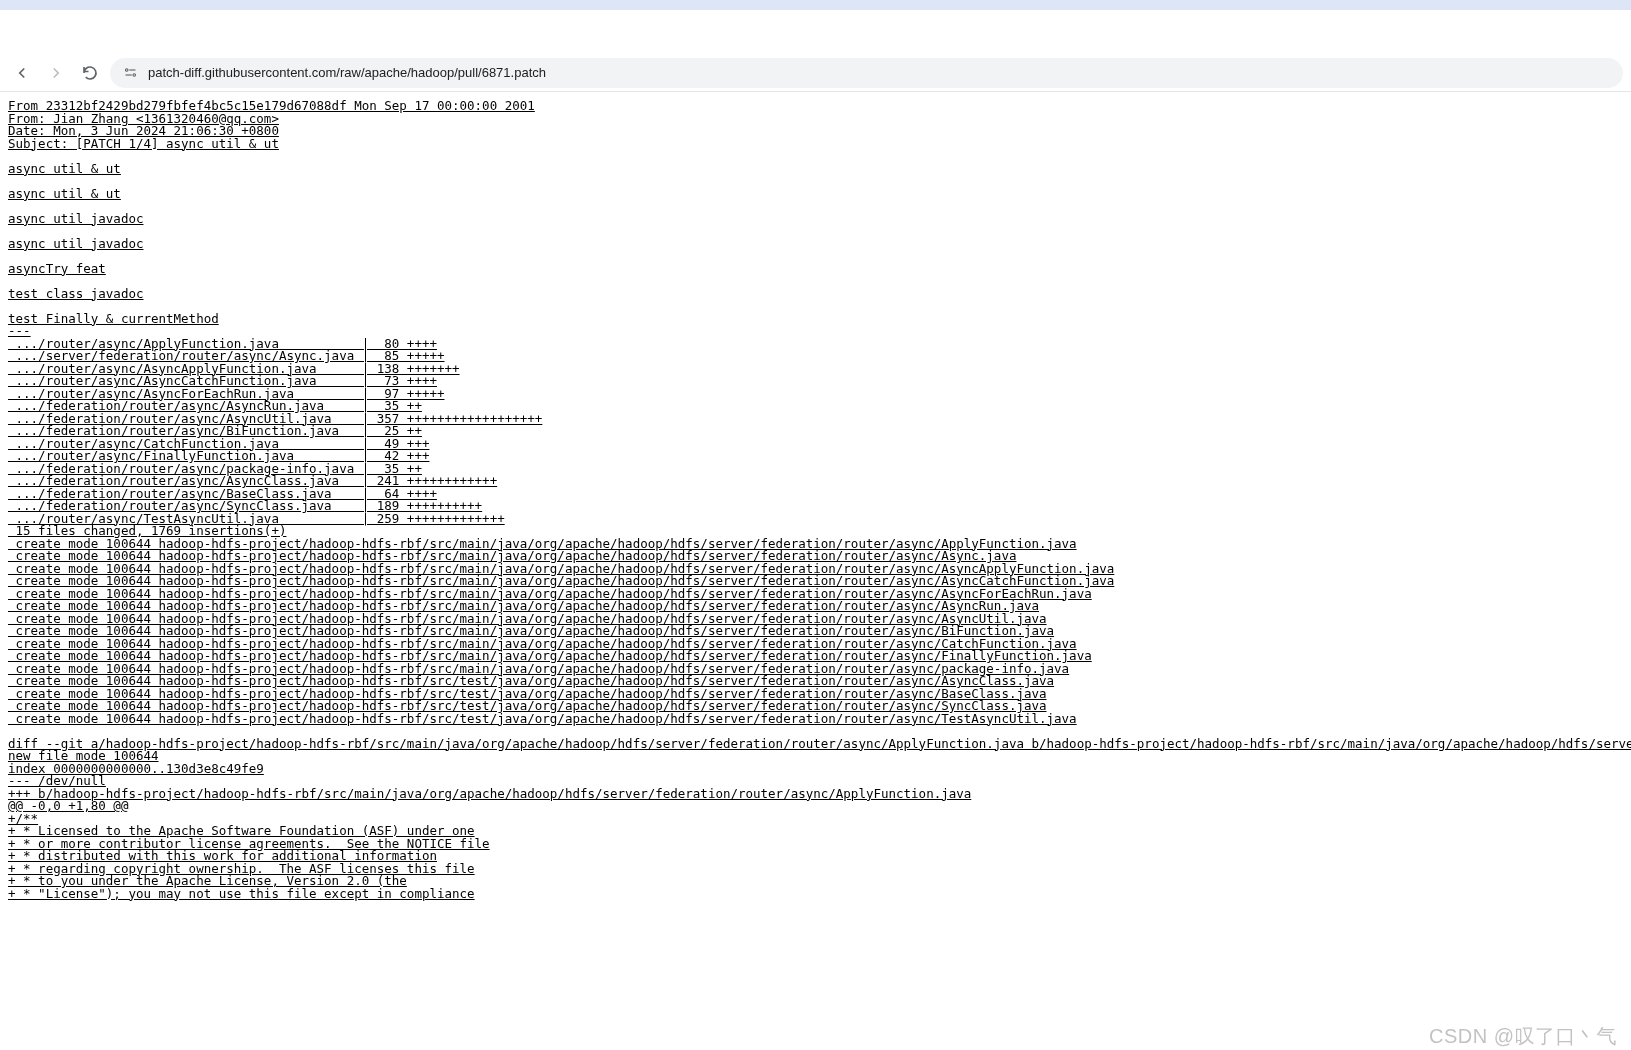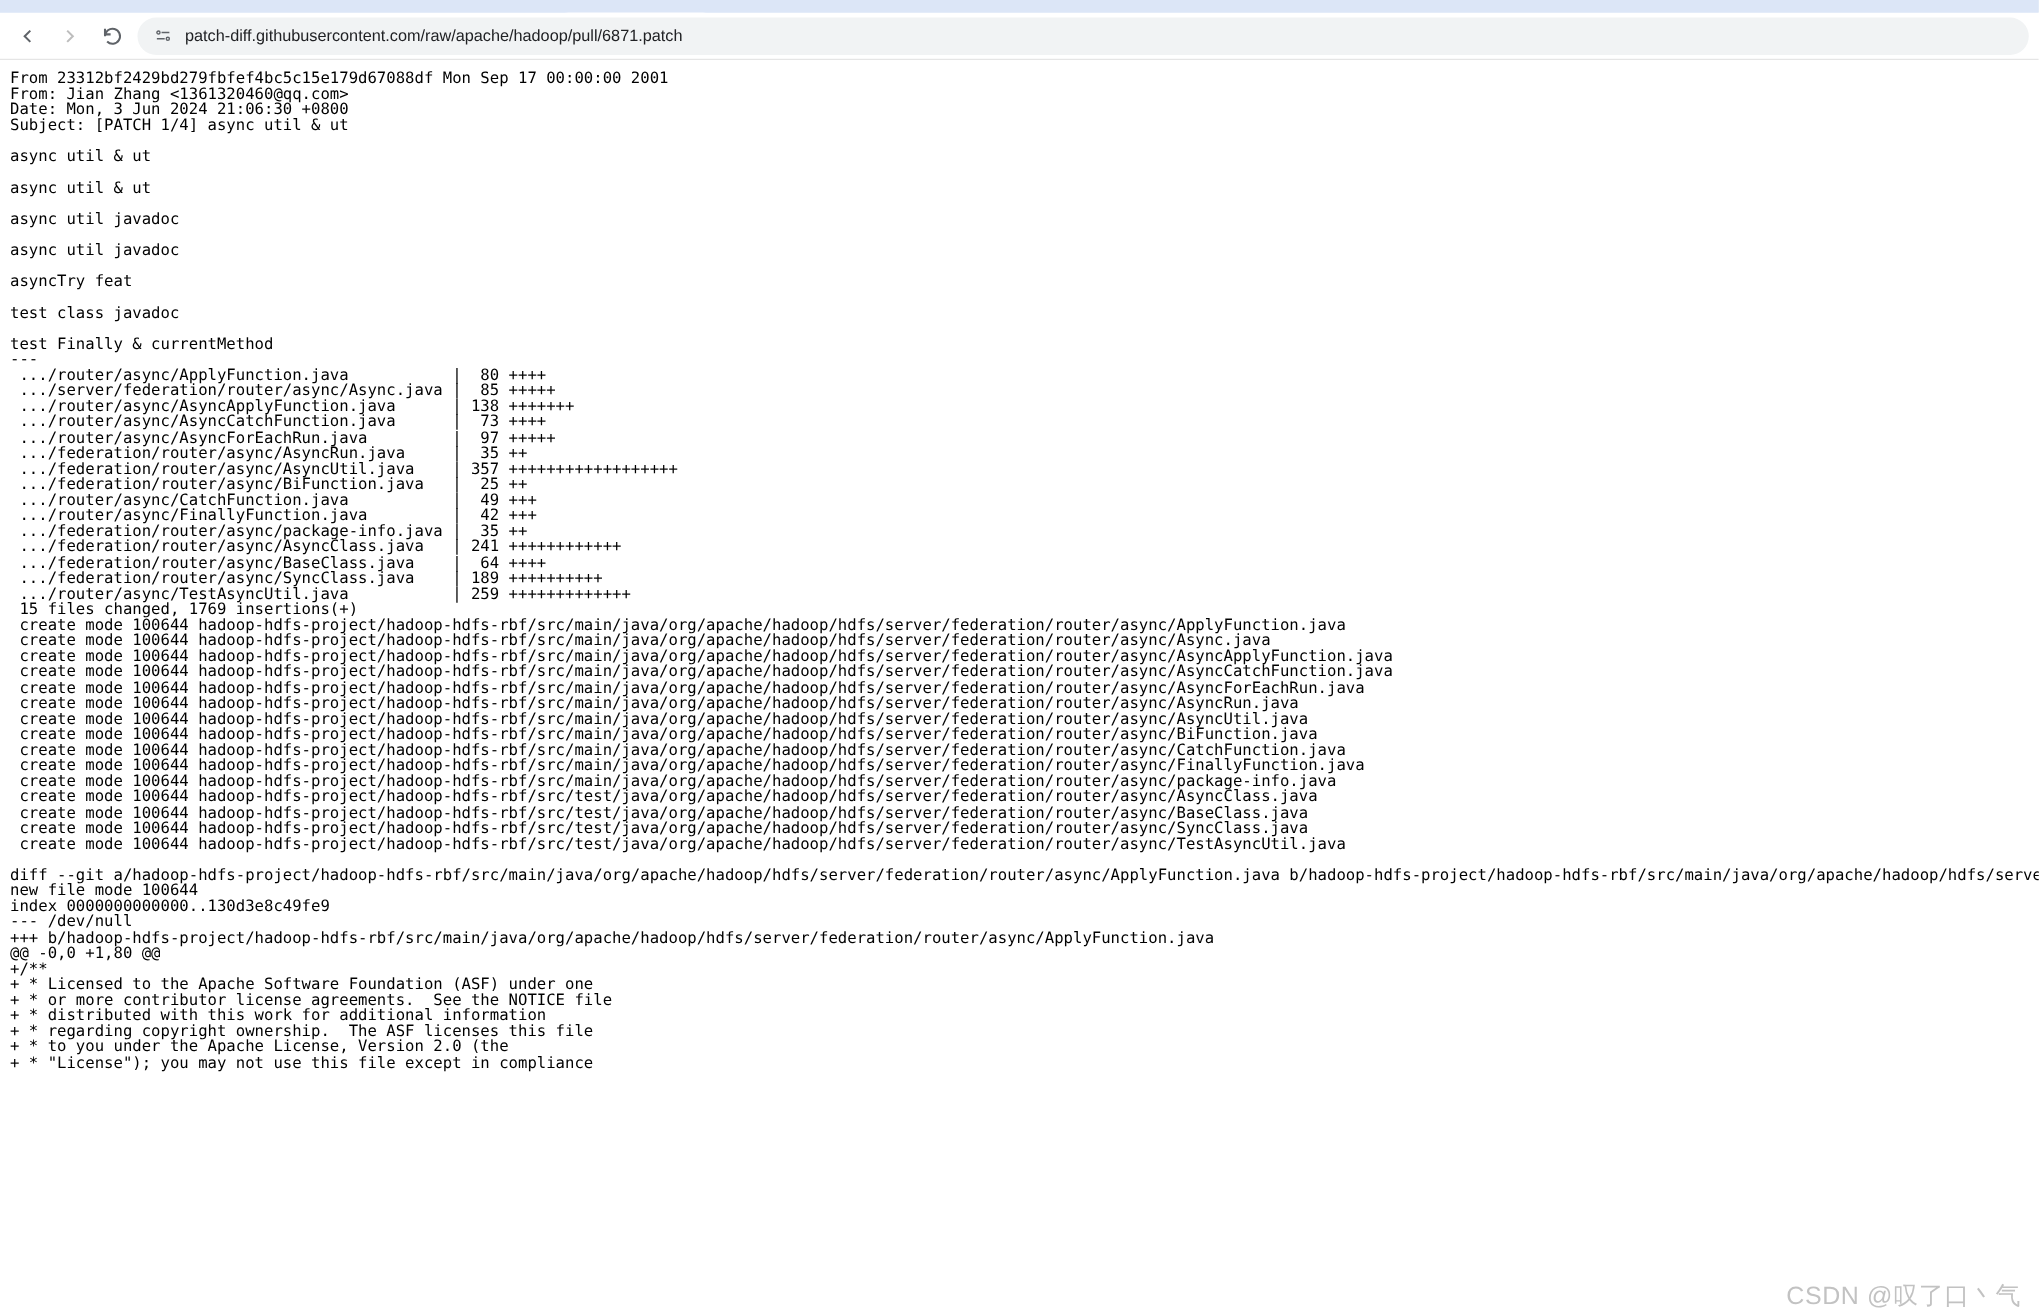--- a/index.html
+++ b/index.html
@@ -37,20 +37,21 @@
       border-radius: 0 0 0 8px;
     }
     .toolbar {
       height: 38px;
       display: flex;
       align-items: center;
       padding: 0 8px;
       gap: 6px;
       border-bottom: 1px solid #e5e5e5;
       background: #fff;
+      margin-top: 44px;
     }
     .nav-btn {
       width: 28px;
       height: 28px;
       display: flex;
       align-items: center;
       justify-content: center;
       border-radius: 50%;
       color: #5f6368;
       cursor: pointer;
@@ -79,20 +80,21 @@
     }
     .site-icon svg { width: 15px; height: 15px; }
     .url-text { color: #202124; }
     .content {
       padding: 8px;
       font-family: "Menlo", "Monaco", "Consolas", monospace;
       font-size: 12.5px;
       line-height: 1.0;
       white-space: pre;
       color: #000;
+      text-decoration: underline;
     }
     .watermark {
       position: absolute;
       bottom: 0;
       right: 14px;
       font-size: 20px;
       color: rgba(120,120,120,0.45);
       font-family: sans-serif;
       letter-spacing: 0.5px;
     }

